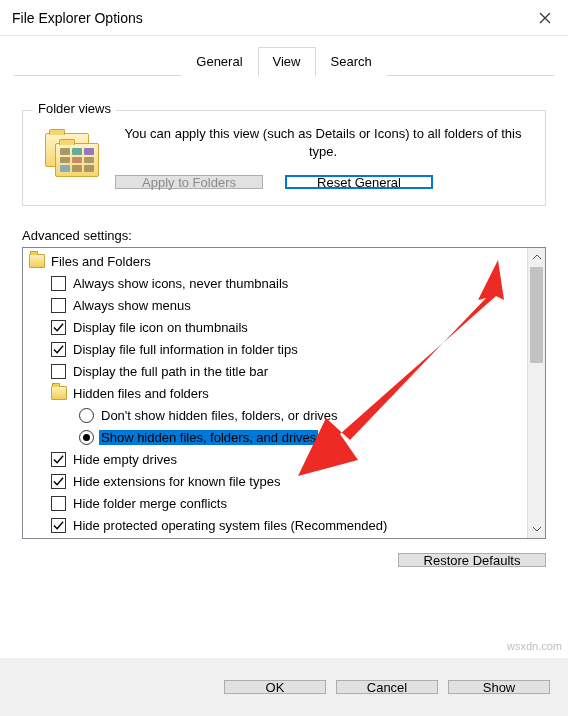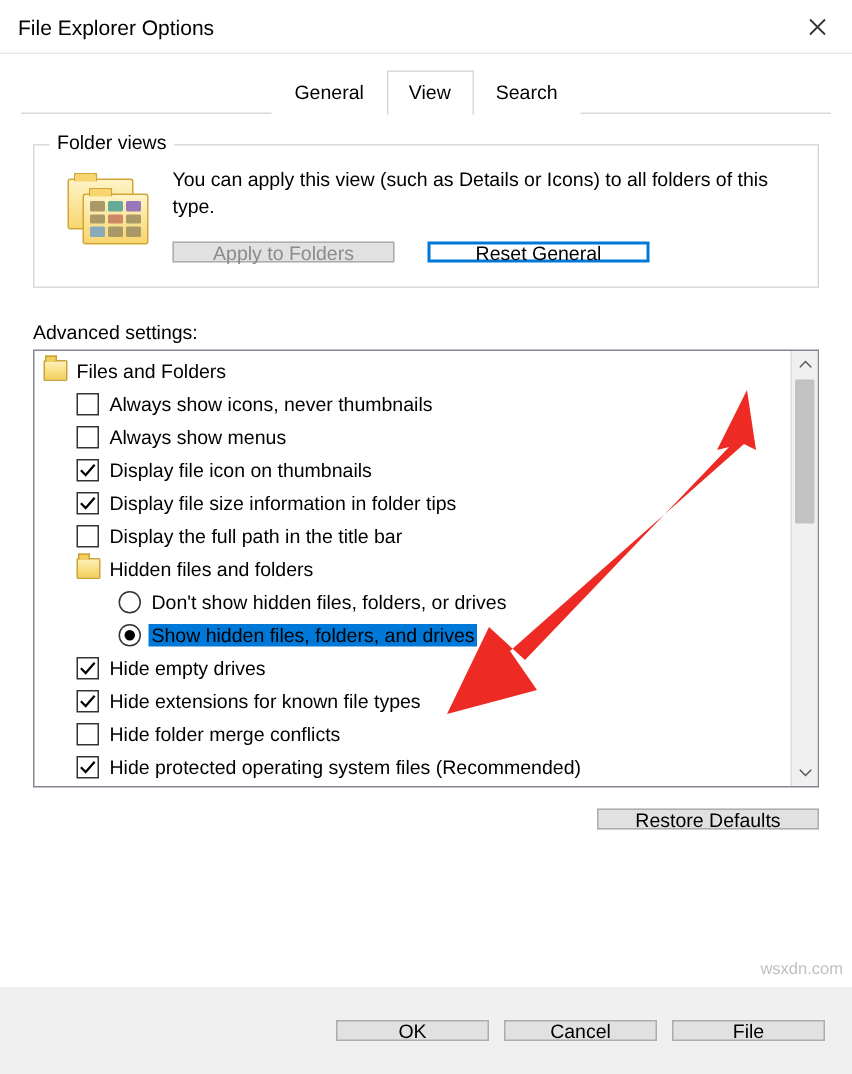--- a/index.html
+++ b/index.html
@@ -6,21 +6,21 @@
   body { margin: 0; background: #fff; width: 568px; height: 716px; position: relative; font-size: 13px; color: #000; }
   .titlebar { display: flex; align-items: center; height: 36px; padding: 0 0 0 12px; border-bottom: 1px solid #e8e8e8; }
   .titlebar-title { flex: 1; font-size: 14px; }
   .close-btn { width: 46px; height: 36px; display: flex; align-items: center; justify-content: center; cursor: pointer; }
   .close-btn svg { width: 12px; height: 12px; }
   .tabstrip { display: flex; align-items: flex-end; padding: 10px 14px 0 14px; height: 40px; position: relative; justify-content: center; }
   .tabstrip::after { content:""; position:absolute; left:14px; right:14px; bottom:0; height:1px; background:#d9d9d9; }
   .tab { padding: 6px 14px 7px 14px; cursor: pointer; border: 1px solid transparent; border-bottom: none; position: relative; z-index: 1; background:#fff; }
   .tab.active { border-color: #d9d9d9; border-bottom: 1px solid #fff; margin-bottom:-1px; }
   .content { padding: 14px 22px 6px 22px; }
-  .groupbox { border: 1px solid #d9d9d9; padding: 14px 14px 16px 14px; position: relative; margin-top: 6px; }
+  .groupbox { border: 1px solid #d9d9d9; padding: 14px 14px 16px 14px; position: relative; margin-top: 20px; text-align: center; }
   .group-legend { position: absolute; top: -10px; left: 10px; background: #fff; padding: 0 5px; }
   .gb-row { display: flex; gap: 16px; align-items: flex-start; }
   .folder-stack { position: relative; width: 56px; height: 56px; flex-shrink:0; margin-left:6px; margin-top:4px; }
   .folder-back, .folder-front { position: absolute; width: 44px; height: 34px; background: linear-gradient(#fff4c8,#f7d66f); border: 1px solid #d1a636; border-radius: 2px; }
   .folder-back { top: 4px; left: 2px; }
   .folder-front { top: 14px; left: 12px; }
   .folder-tab { position:absolute; top:-5px; left:3px; width:16px; height:6px; background:#f7d66f; border:1px solid #d1a636; border-bottom:none; border-radius:2px 2px 0 0;}
   .folder-grid { position:absolute; inset:4px; display:grid; grid-template-columns:repeat(3,1fr); grid-template-rows:repeat(3,1fr); gap:2px; }
   .folder-grid span { background:#a96; border-radius:1px; }
   .folder-grid span:nth-child(2){background:#6a9;} .folder-grid span:nth-child(3){background:#97b;} .folder-grid span:nth-child(5){background:#c86;} .folder-grid span:nth-child(7){background:#8ab;}
@@ -129,21 +129,21 @@
               </svg>
             </span>
             <span class="node-label">Display file icon on thumbnails</span>
           </div>
           <div class="node indent1">
             <span class="chk checked">
               <svg viewBox="0 0 12 12">
                 <path d="M1 6 L4.5 9.5 L11 2" stroke="#000" stroke-width="1.6" fill="none"></path>
               </svg>
             </span>
-            <span class="node-label">Display file size information in folder tips</span>
+            <span class="node-label">Display file full information in folder tips</span>
           </div>
           <div class="node indent1">
             <span class="chk"></span>
             <span class="node-label">Display the full path in the title bar</span>
           </div>
         </div>
       <div class="node indent1">
         <span class="ico-folder"></span>
         <span class="node-label">Hidden files and folders</span>
       </div>
@@ -214,14 +214,14 @@
 <svg class="arrow" width="210" height="220">
   <defs></defs>
   <polygon points="200,0 180,40 188,38 52,180 28,158 0,216 60,200 42,174 198,36 206,40" fill="#ee2a24"></polygon>
 </svg>
 
 <div class="watermark">wsxdn.com</div>
 
 <div class="dlg-btns">
   <div class="btn">OK</div>
   <div class="btn">Cancel</div>
-  <div class="btn">File</div>
+  <div class="btn">Show</div>
 </div>
 
 </body></html>

